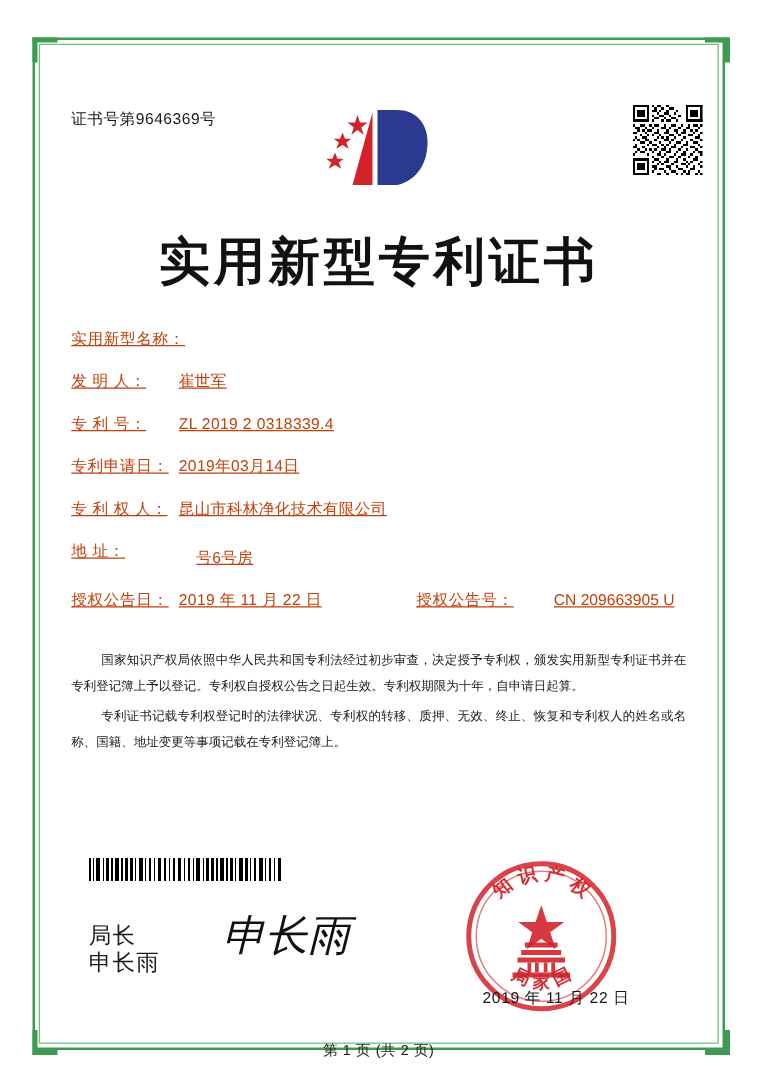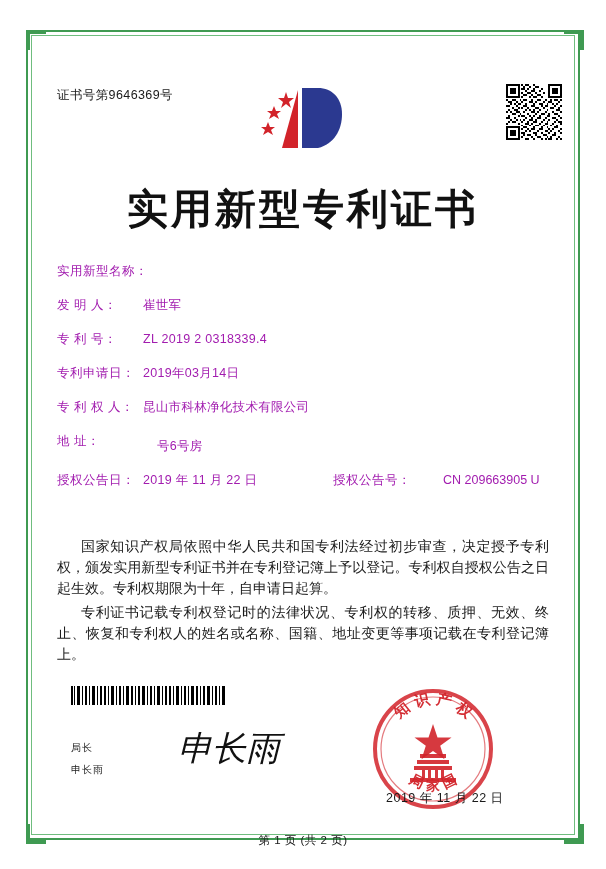--- a/index.html
+++ b/index.html
@@ -89,21 +89,22 @@
     position: absolute;
     left: 57px; top: 262px;
     width: 500px;
   }
   .field-row {
     display: flex;
     align-items: flex-start;
     margin-bottom: 16px;
     font-size: 12.5px;
     line-height: 18px;
-    color: #a21caf;
+    color: #c2410c;
+    text-decoration: underline;
   }
   .field-label {
     width: 86px;
     flex: 0 0 86px;
     letter-spacing: 0.5px;
     white-space: pre;
   }
   .field-value {
     flex: 1;
     letter-spacing: 0.3px;
@@ -121,25 +122,24 @@
     letter-spacing: 0.5px;
   }
   .field-row.two-col .field-value2 {
     flex: 1;
   }
 
   .paragraphs {
     position: absolute;
     left: 57px; top: 518px;
     width: 492px;
-    font-size: 14px;
+    font-size: 10px;
     line-height: 21px;
     text-align: justify;
     color: #1a1a1a;
-    margin-top: 18px;
   }
   .paragraphs p {
     margin: 0 0 3px 0;
     text-indent: 24px;
   }
 
   .barcode {
     position: absolute;
     left: 71px; top: 686px;
     width: 156px; height: 19px;
@@ -147,21 +147,21 @@
 
   .seal {
     position: absolute;
     left: 370px; top: 686px;
     width: 126px; height: 126px;
   }
 
   .signature-block {
     position: absolute;
     left: 71px; top: 737px;
-    font-size: 10px;
+    font-size: 18px;
     line-height: 22px;
     letter-spacing: 1px;
   }
   .handwriting {
     position: absolute;
     left: 178px; top: 726px;
     width: 150px; height: 48px;
     font-family: "DejaVu Serif", serif;
     font-size: 34px;
     font-style: italic;

